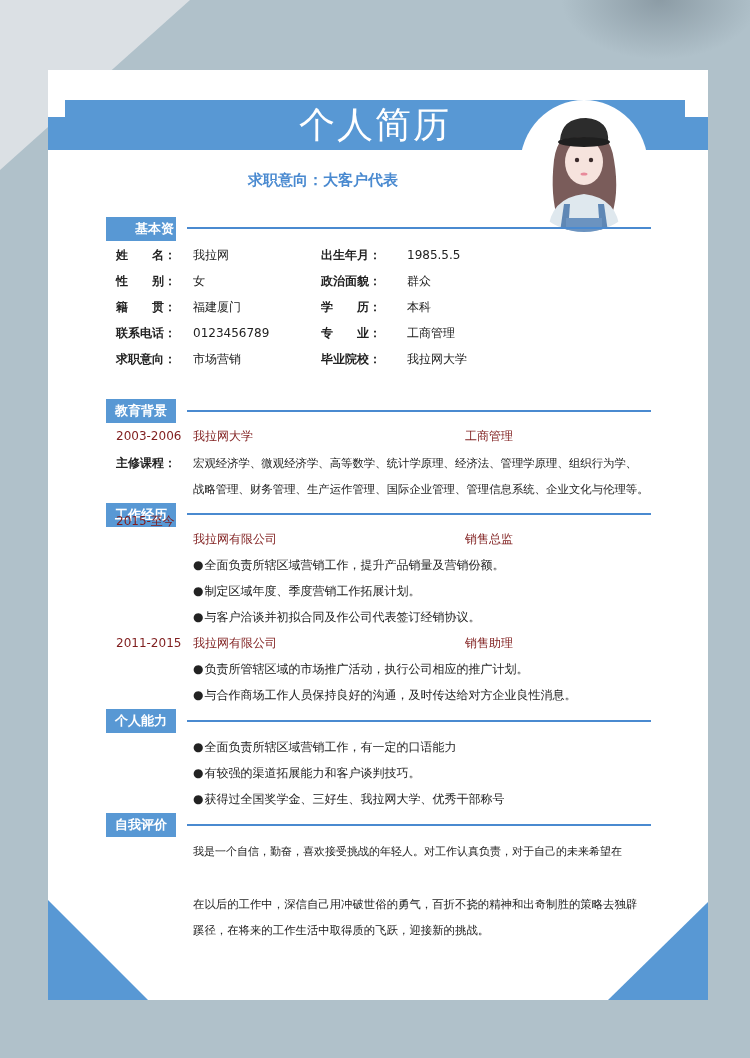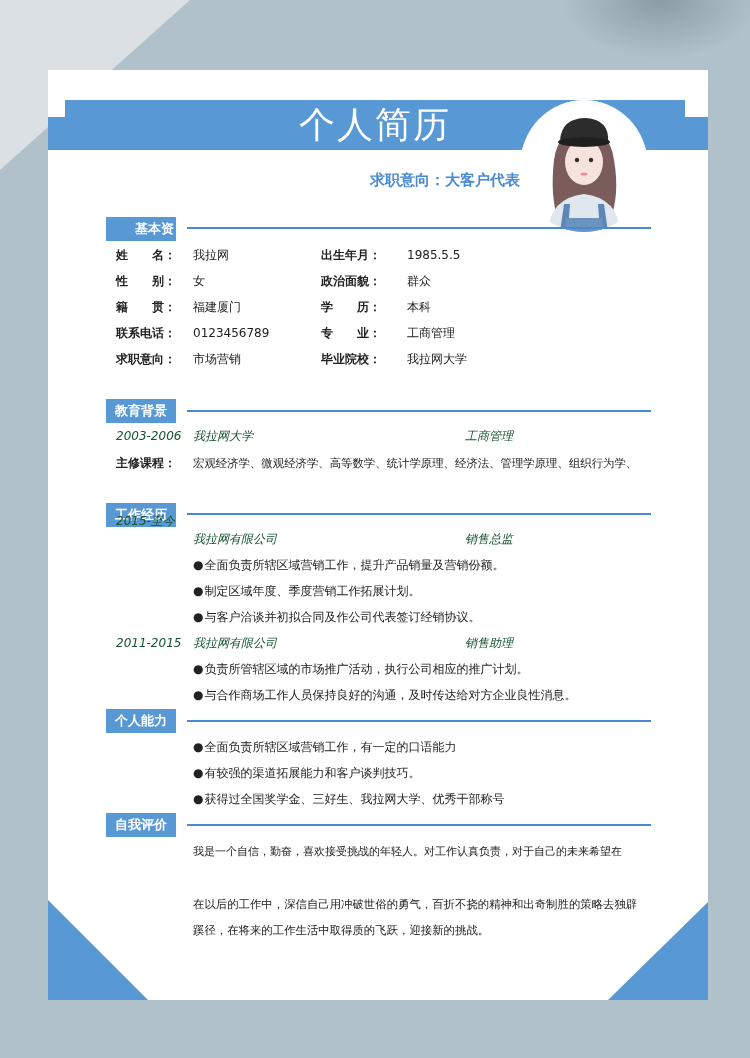--- a/index.html
+++ b/index.html
@@ -47,37 +47,37 @@
     position: absolute; left: 472px; top: 30px; width: 128px; height: 132px;
     border-radius: 64px 64px 64px 64px / 66px 66px 66px 66px;
     background: #ffffff; overflow: hidden;
   }
   .title {
     position: absolute; left: 17px; top: 30px; width: 620px; height: 50px;
     text-align: center; color: #fff; font-size: 36px; line-height: 50px; letter-spacing: 2px;
     padding-right: 0;
   }
   .subtitle {
-    position: absolute; left: 212px; top: 101px; width: 260px; text-align: right;
+    position: absolute; left: 200px; top: 101px; width: 260px; text-align: left;
     color: #4a8ad0; font-size: 15px; font-weight: bold;
   }
   .sec-head {
     position: absolute; left: 58px; width: 70px; height: 24px;
     background: #5898d4; color: #fff; font-size: 13px; font-weight: bold;
     line-height: 24px; text-align: center;
   }
   .sec-line {
     position: absolute; left: 139px; width: 464px; height: 2px; background: #4a8ad0;
   }
   .row { position: absolute; font-size: 12px; line-height: 16px; white-space: nowrap; }
   .lbl { left: 68px; }
   .val { left: 145px; }
   .lbl2 { left: 273px; }
   .val2 { left: 359px; }
-  .blue { color: #14532d; font-style: italic; }
+  .blue { color: #7f1d1d; }
   .bold { font-weight: bold; }
   .bullet::before { content: "●"; margin-right: 1px; }
 </style>
 </head>
 <body>
 
 <div class="bg-light"></div>
 <div class="bg-glow"></div>
 
 <div class="page">
@@ -137,20 +137,21 @@
 
   <div class="sec-head" style="top:329px;">教育背景</div>
   <div class="sec-line" style="top:340px;"></div>
 
   <div class="row blue" style="top:358px; left:68px;">2003-2006</div>
   <div class="row blue" style="top:358px; left:145px;">我拉网大学</div>
   <div class="row blue" style="top:358px; left:417px;">工商管理</div>
 
   <div class="row bold" style="top:385px; left:68px;">主修课程：</div>
   <div class="row" style="top:385px; left:145px; font-size:11.4px;">宏观经济学、微观经济学、高等数学、统计学原理、经济法、管理学原理、组织行为学、</div>
+  <div class="row" style="top:411px; left:145px; font-size:11.4px;">战略管理、财务管理、生产运作管理、国际企业管理、管理信息系统、企业文化与伦理等。</div>
 
   <div class="sec-head" style="top:433px;">工作经历</div>
   <div class="sec-line" style="top:443px;"></div>
 
   <div class="row blue" style="top:443px; left:68px;">2015-至今</div>
   <div class="row blue" style="top:461px; left:145px;">我拉网有限公司</div>
   <div class="row blue" style="top:461px; left:417px;">销售总监</div>
   <div class="row bullet" style="top:487px; left:145px;">全面负责所辖区域营销工作，提升产品销量及营销份额。</div>
   <div class="row bullet" style="top:539px; left:145px;">与客户洽谈并初拟合同及作公司代表签订经销协议。</div>
   <div class="row bullet" style="top:513px; left:145px;">制定区域年度、季度营销工作拓展计划。</div>

